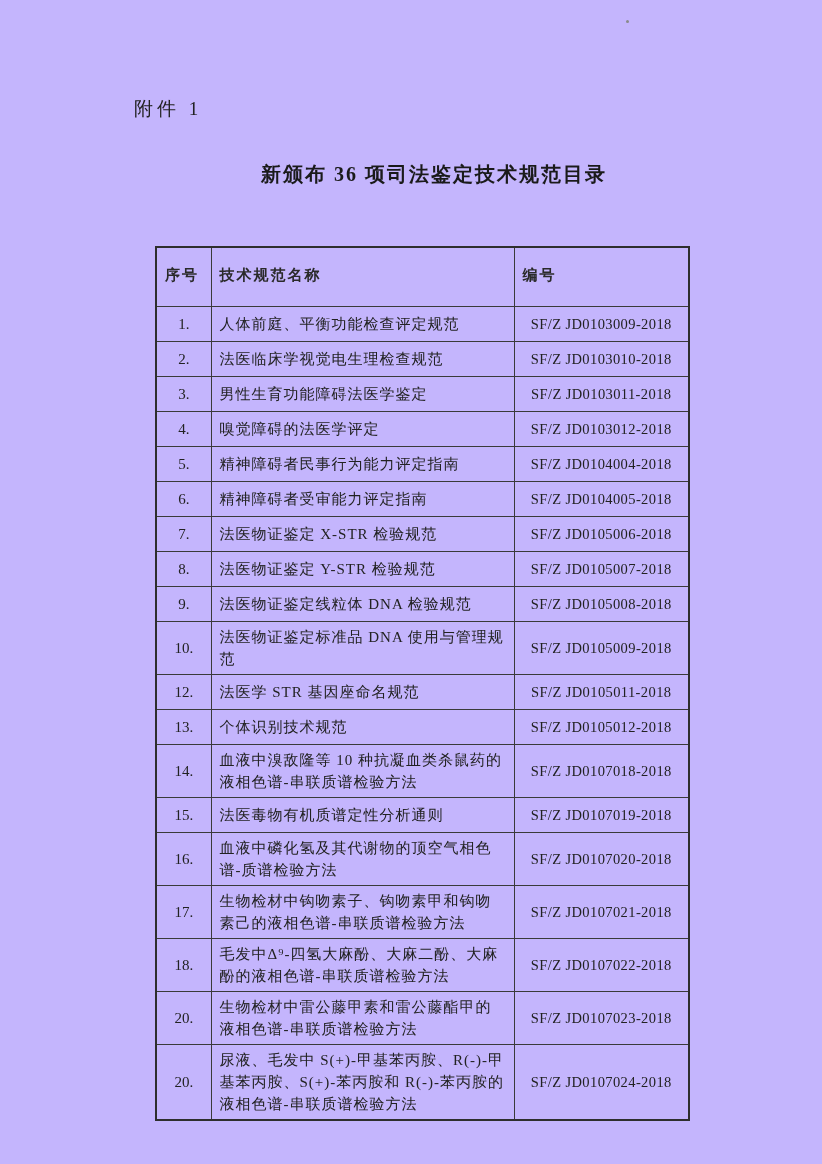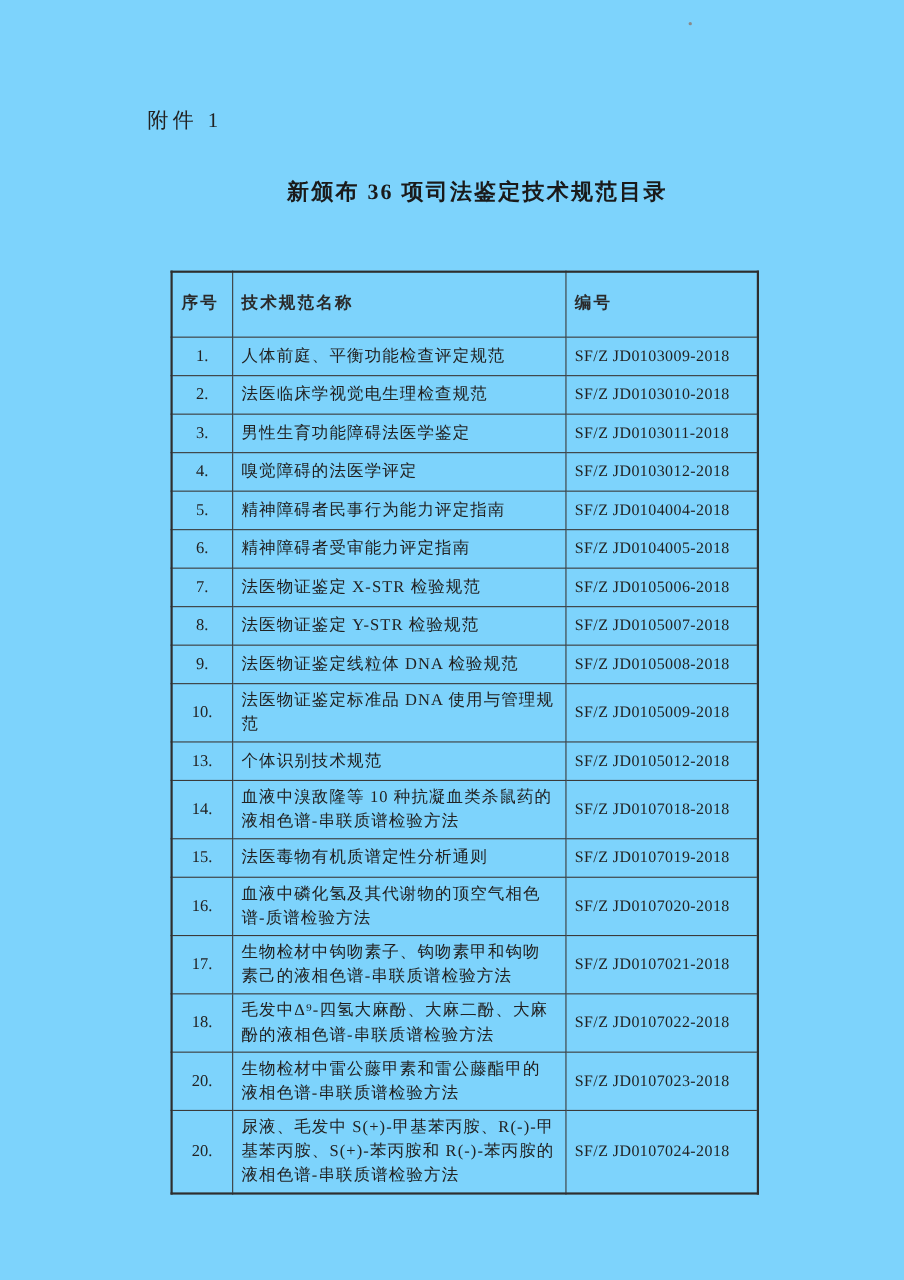--- a/index.html
+++ b/index.html
@@ -1,19 +1,19 @@
 <!DOCTYPE html>
 <html><head>
 <meta charset="utf-8">
 <style>
   html,body{margin:0;padding:0;background:#ffffff;}
   #page{
     position:relative;
     width:822px;height:1164px;
-    background:#7dd3fc;
+    background:#c4b5fd;
     font-family:"Liberation Serif","DejaVu Serif",serif;
     color:#1e1e1e;
     overflow:hidden;
   }
   #attachment-label{
     position:absolute;left:134px;top:96px;
     font-size:19px;letter-spacing:4px;color:#222;
   }
   #doc-title{
     position:absolute;left:0;right:0;top:161px;
@@ -45,21 +45,21 @@
     text-align:center;
     padding-right:14px;
     font-size:15px;
   }
   td.name{
     text-align:left;
     padding-left:10px;padding-right:8px;
     letter-spacing:1px;
   }
   td.code{
-    text-align:left;
+    text-align:center;
     letter-spacing:0.4px;
     font-size:14.5px;
     white-space:nowrap;
     margin-left:27px;
   }
   #scan-speck{
     position:absolute;left:626px;top:20px;
     width:3px;height:3px;border-radius:50%;
     background:#8a8a8a;
   }
@@ -132,20 +132,25 @@
           <td class="no">9.</td>
           <td class="name">法医物证鉴定线粒体 DNA 检验规范</td>
           <td class="code">SF/Z JD0105008-2018</td>
         </tr>
         <tr>
           <td class="no">10.</td>
           <td class="name">法医物证鉴定标准品 DNA 使用与管理规范</td>
           <td class="code">SF/Z JD0105009-2018</td>
         </tr>
         <tr>
+          <td class="no">12.</td>
+          <td class="name">法医学 STR 基因座命名规范</td>
+          <td class="code">SF/Z JD0105011-2018</td>
+        </tr>
+        <tr>
           <td class="no">13.</td>
           <td class="name">个体识别技术规范</td>
           <td class="code">SF/Z JD0105012-2018</td>
         </tr>
         <tr>
           <td class="no">14.</td>
           <td class="name">血液中溴敌隆等 10 种抗凝血类杀鼠药的液相色谱-串联质谱检验方法</td>
           <td class="code">SF/Z JD0107018-2018</td>
         </tr>
         <tr>

